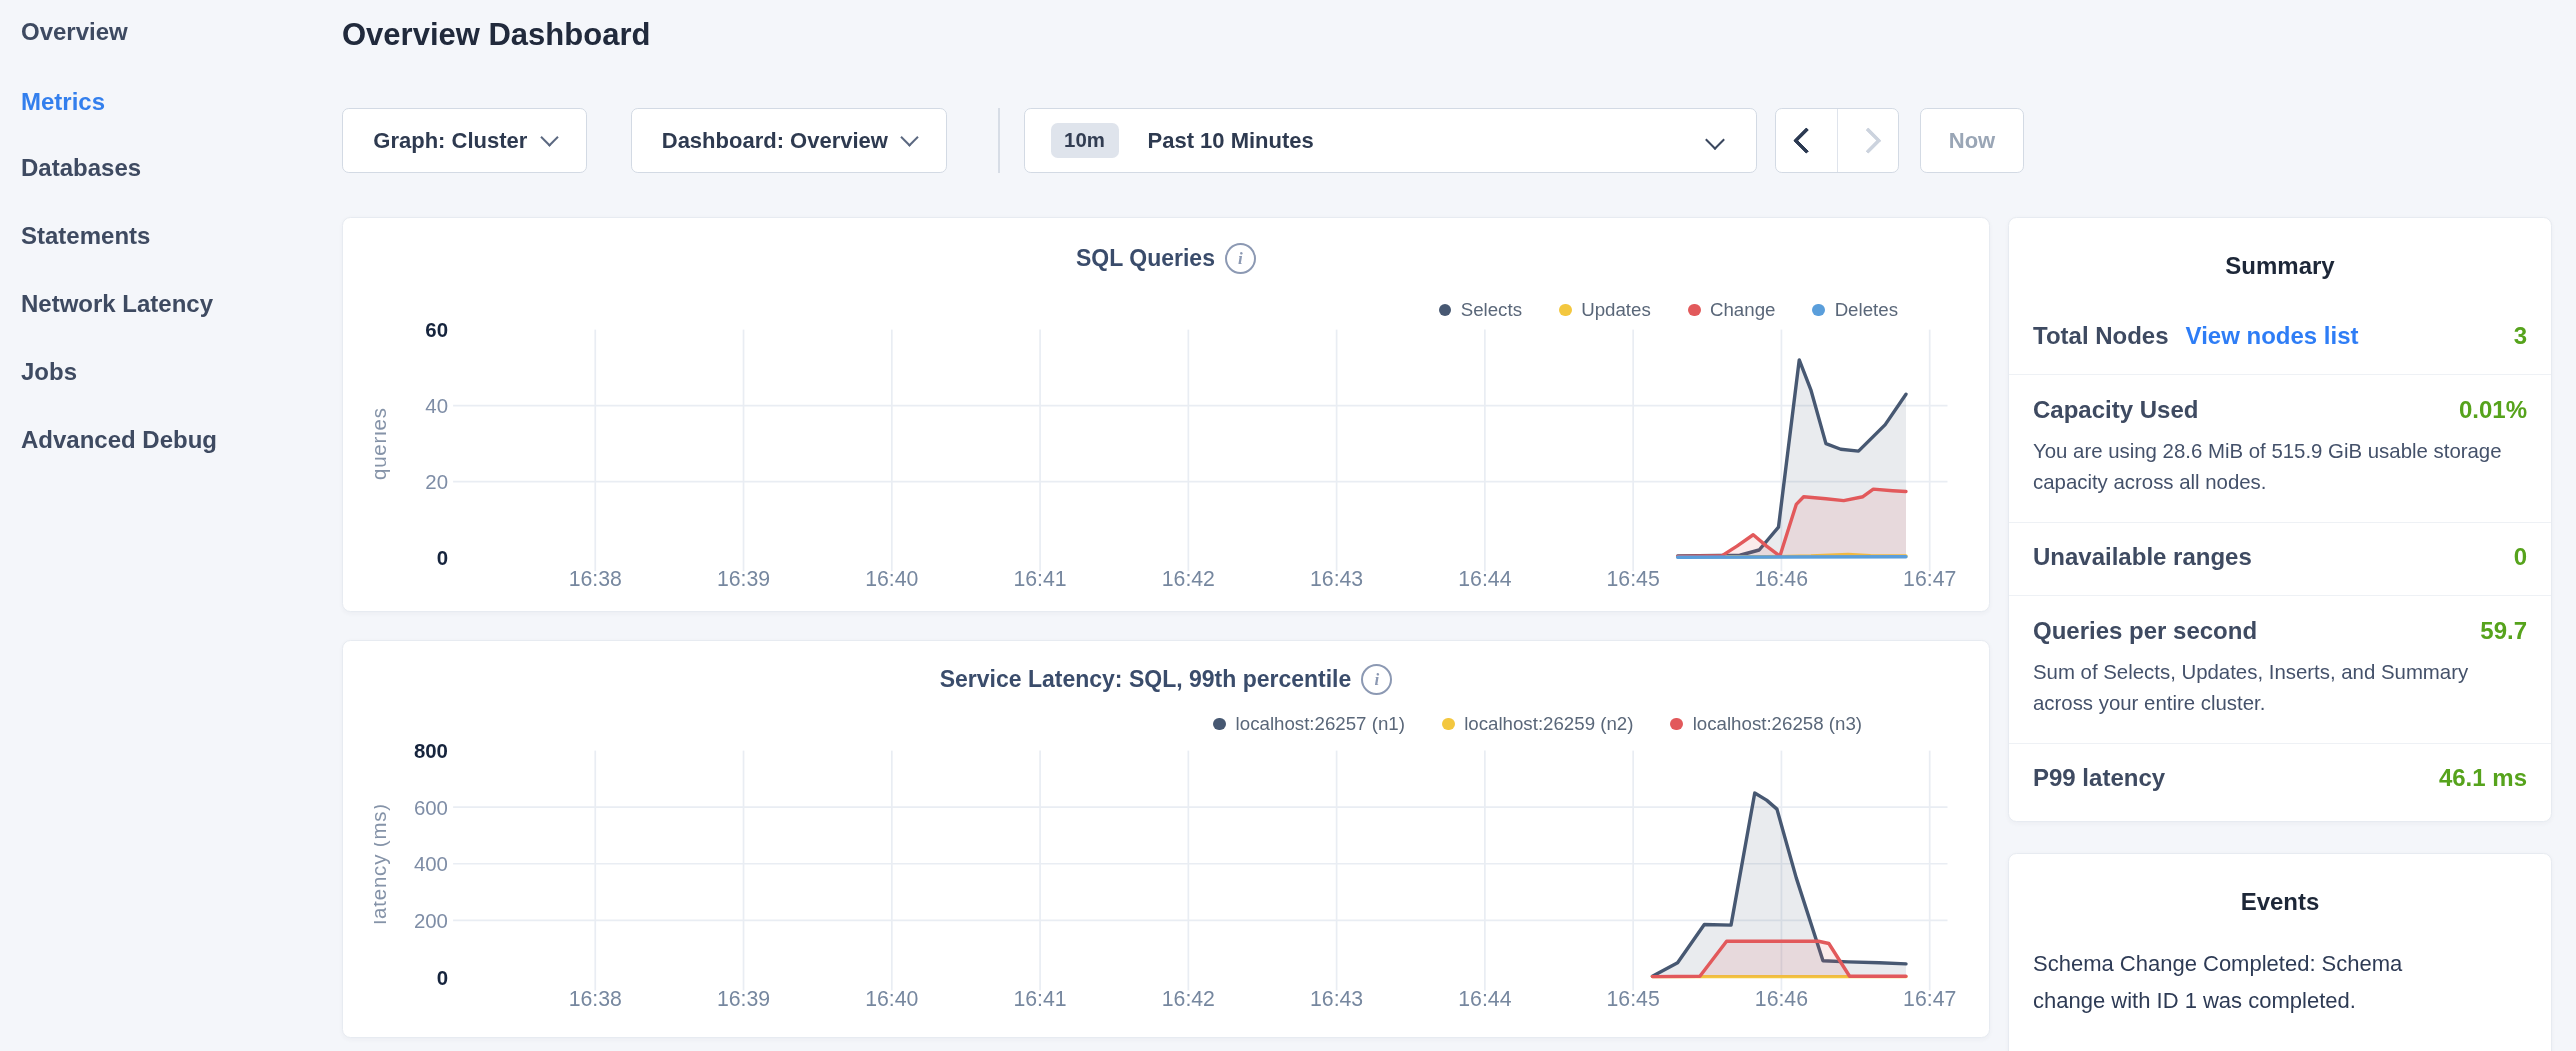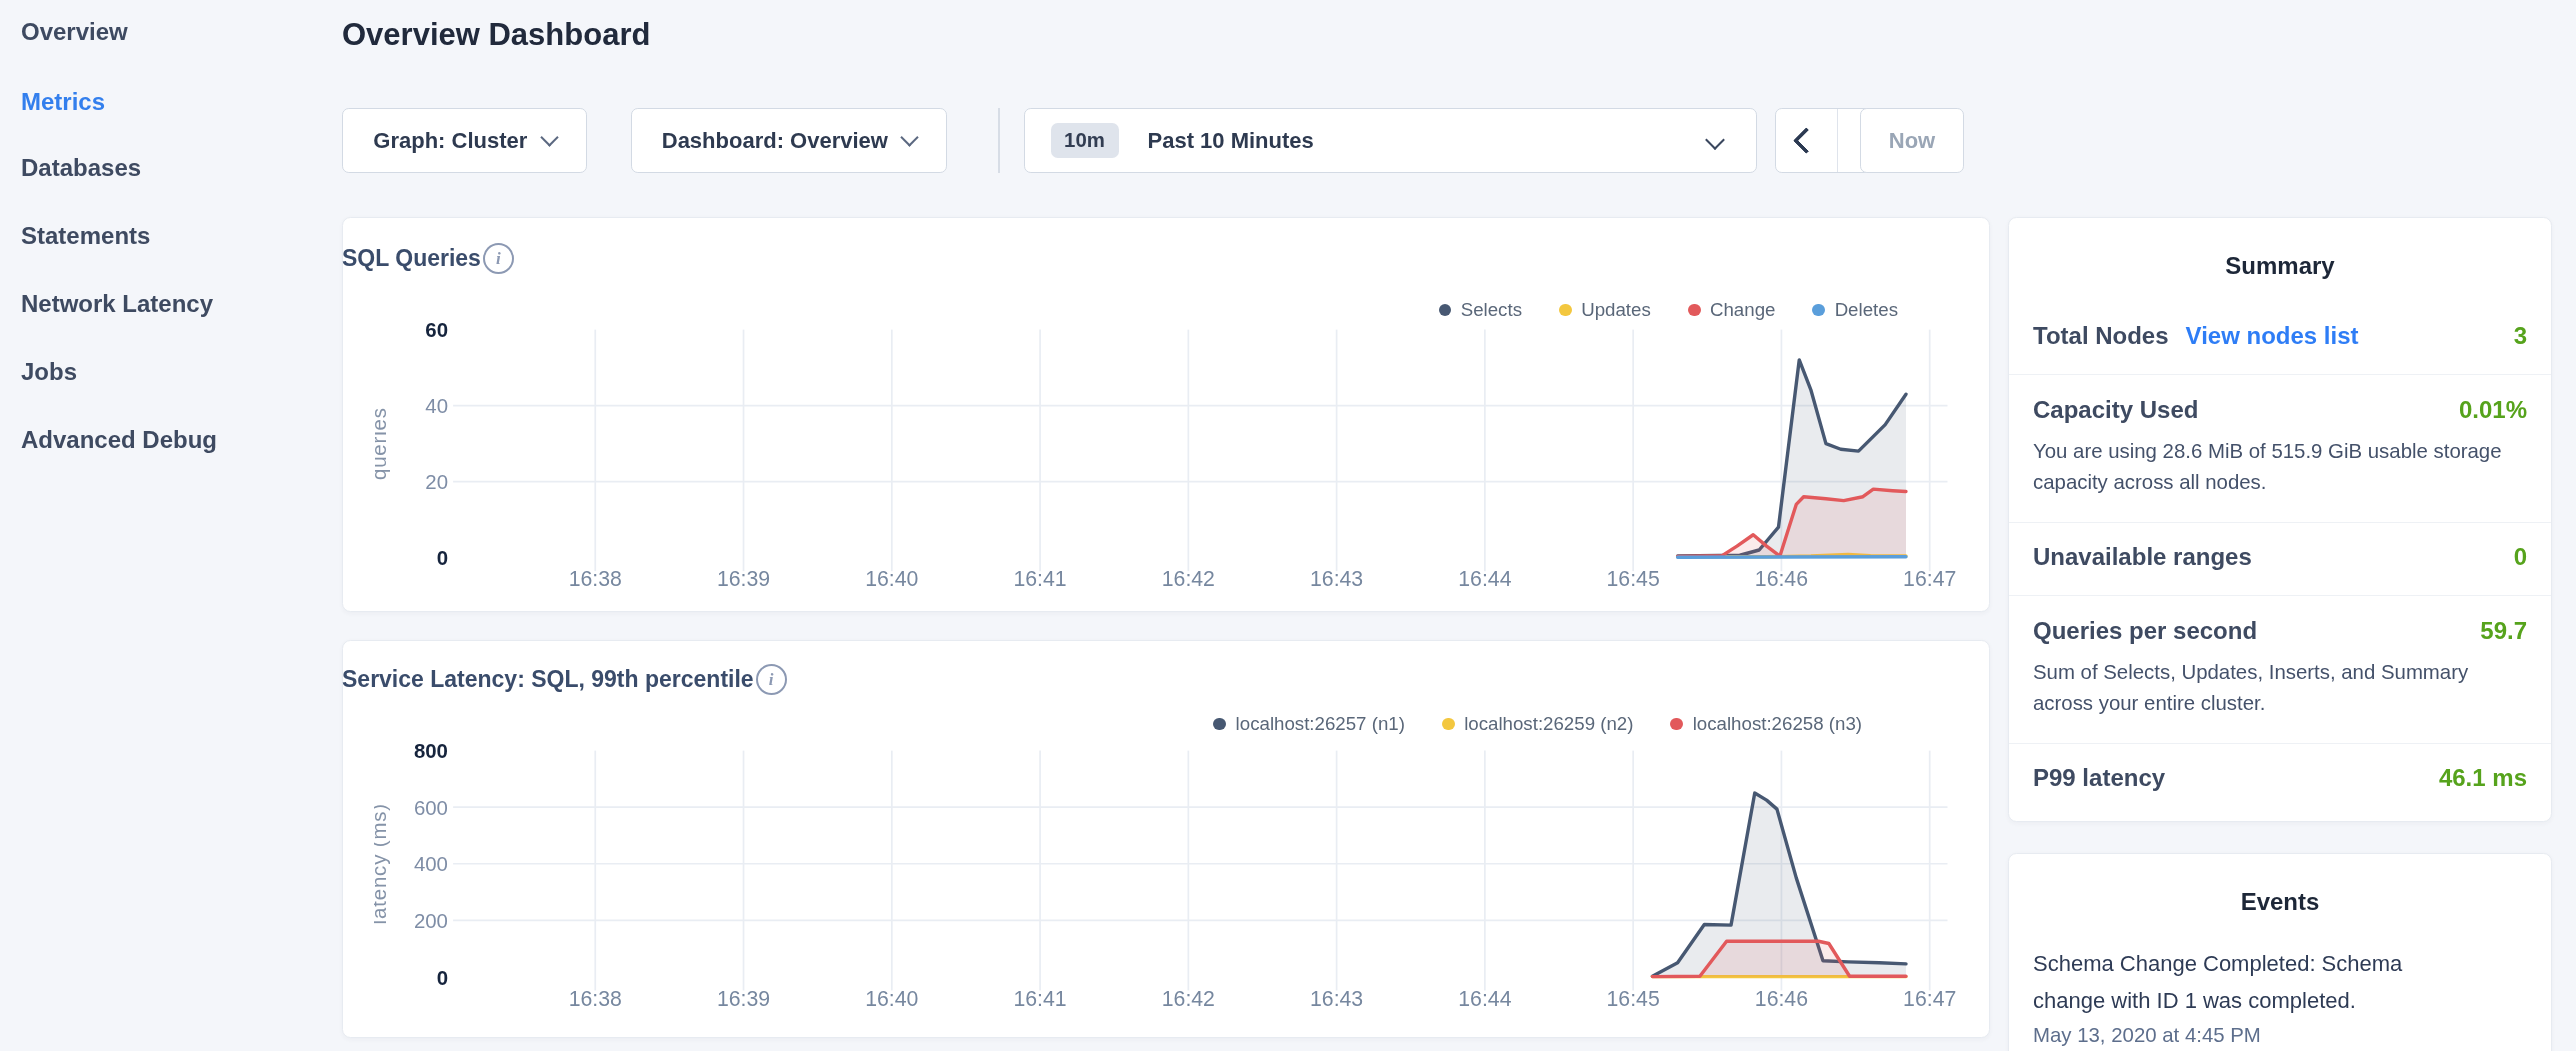--- a/index.html
+++ b/index.html
@@ -31,30 +31,30 @@
   .chev{display:inline-block;width:11px;height:11px;border-right:2.6px solid #5b6880;border-bottom:2.6px solid #5b6880;transform:rotate(45deg);margin-left:15.3px;margin-top:-6.8px;}
   .vdivider{left:998px;top:108px;width:1.7px;height:65px;background:#d7dde6;}
   .timebox{left:1024px;width:733px;justify-content:flex-start;padding:0 25.5px;}
   .time-badge{background:#dfe4ec;border-radius:6.8px;padding:6px 13.6px;font-size:20.4px;font-weight:700;color:#323d52;margin-right:29px;}
   .time-caret{position:absolute;right:34px;top:24px;width:12px;height:12px;border-right:2.6px solid #3a475e;border-bottom:2.6px solid #3a475e;transform:rotate(45deg);}
   .arrow-group{left:1775px;width:124px;padding:0;overflow:hidden;}
   .arrow-cell{width:61px;height:100%;display:flex;align-items:center;justify-content:center;cursor:pointer;}
   .arrow-cell + .arrow-cell{border-left:1.7px solid #dfe4ec;}
   .chev-left{width:14.5px;height:14.5px;border-left:4.3px solid #2c3a52;border-bottom:4.3px solid #2c3a52;transform:rotate(45deg);border-radius:1.7px;}
   .chev-right{width:14.5px;height:14.5px;border-right:4.3px solid #ccd3de;border-top:4.3px solid #ccd3de;transform:rotate(45deg);border-radius:1.7px;}
-  .now-btn{left:1860px;width:104px;color:#9aa6b6;}
+  .now-btn{left:1920px;width:104px;color:#9aa6b6;}
 
   
   .card{background:#ffffff;border:0.9px solid #e7ebf1;border-radius:8.5px;box-shadow:0 1.7px 4.3px rgba(40,55,80,.04);box-sizing:border-box;}
   .chart-card1{left:342px;top:217px;width:1648px;height:395px;}
   .chart-card2{left:342px;top:640px;width:1648px;height:398px;}
   .summary-card{left:2008px;top:217px;width:544px;height:605px;}
   .events-card{left:2008px;top:853px;width:544px;height:281px;}
 
-  .chart-title-row{left:342px;width:1648px;display:flex;align-items:center;gap:2px;}
+  .chart-title-row{left:342px;width:1648px;display:flex;align-items:center;justify-content:center;gap:10px;}
   .chart-title{font-size:23px;font-weight:700;color:#3a4c6b;}
   .info-icon{width:27px;height:27px;border:2.6px solid #8c99b3;border-radius:50%;display:flex;align-items:center;justify-content:center;
     font-size:17px;font-weight:700;color:#8c99b3;cursor:pointer;font-family:"Liberation Serif",serif;font-style:italic;}
   .legend{display:flex;gap:37px;align-items:center;}
   .legend-item{display:flex;align-items:center;gap:9.4px;font-size:18.7px;color:#5a6779;cursor:pointer;white-space:nowrap;}
   .legend-dot{width:12.8px;height:12.8px;border-radius:50%;}
   #legend0{top:299px;right:678px;}
   #legend1{top:713px;right:714px;}
   #plot0{left:374px;top:321px;}
   #plot1{left:374px;top:742px;}
@@ -278,16 +278,15 @@
         <span class="sum-value">46.1 ms</span>
       </div>
     </div>
   </div>
 </aside>
 
 <aside class="abs card events-card">
   <div class="panel-title">Events</div>
   <div class="event-item">
     <div class="event-text">Schema Change Completed: Schema change with ID 1 was completed.</div>
-    <div class="event-time">May 13, 2020 at 4:45 PM</div>
   </div>
 </aside>
 
 
 </body></html>

